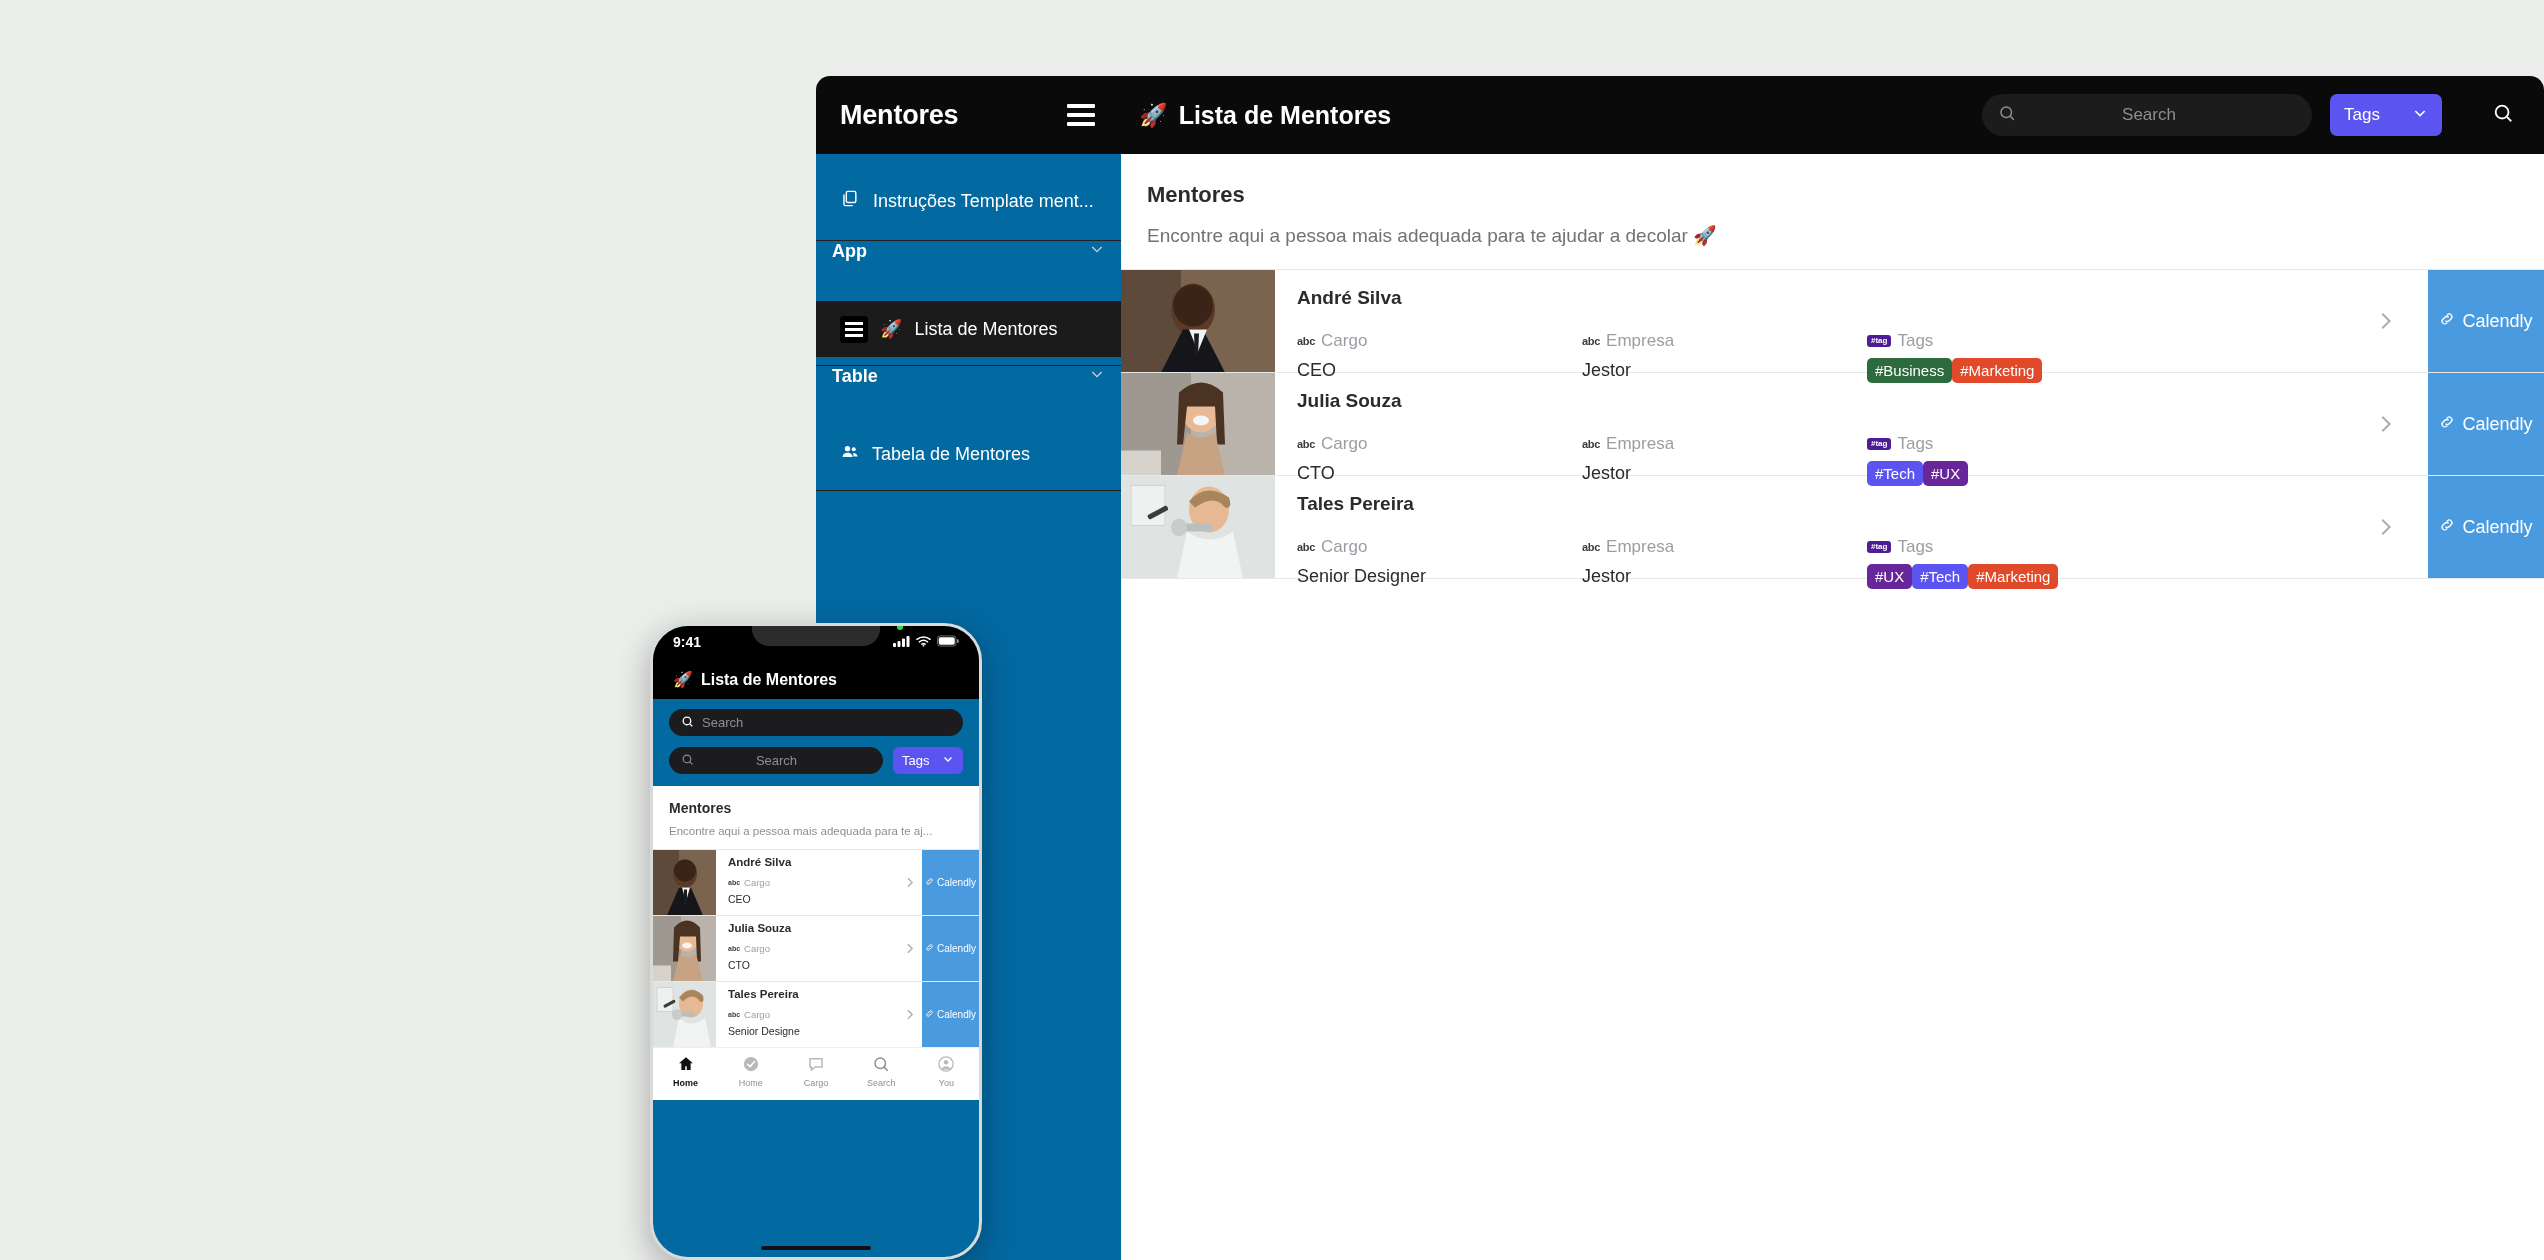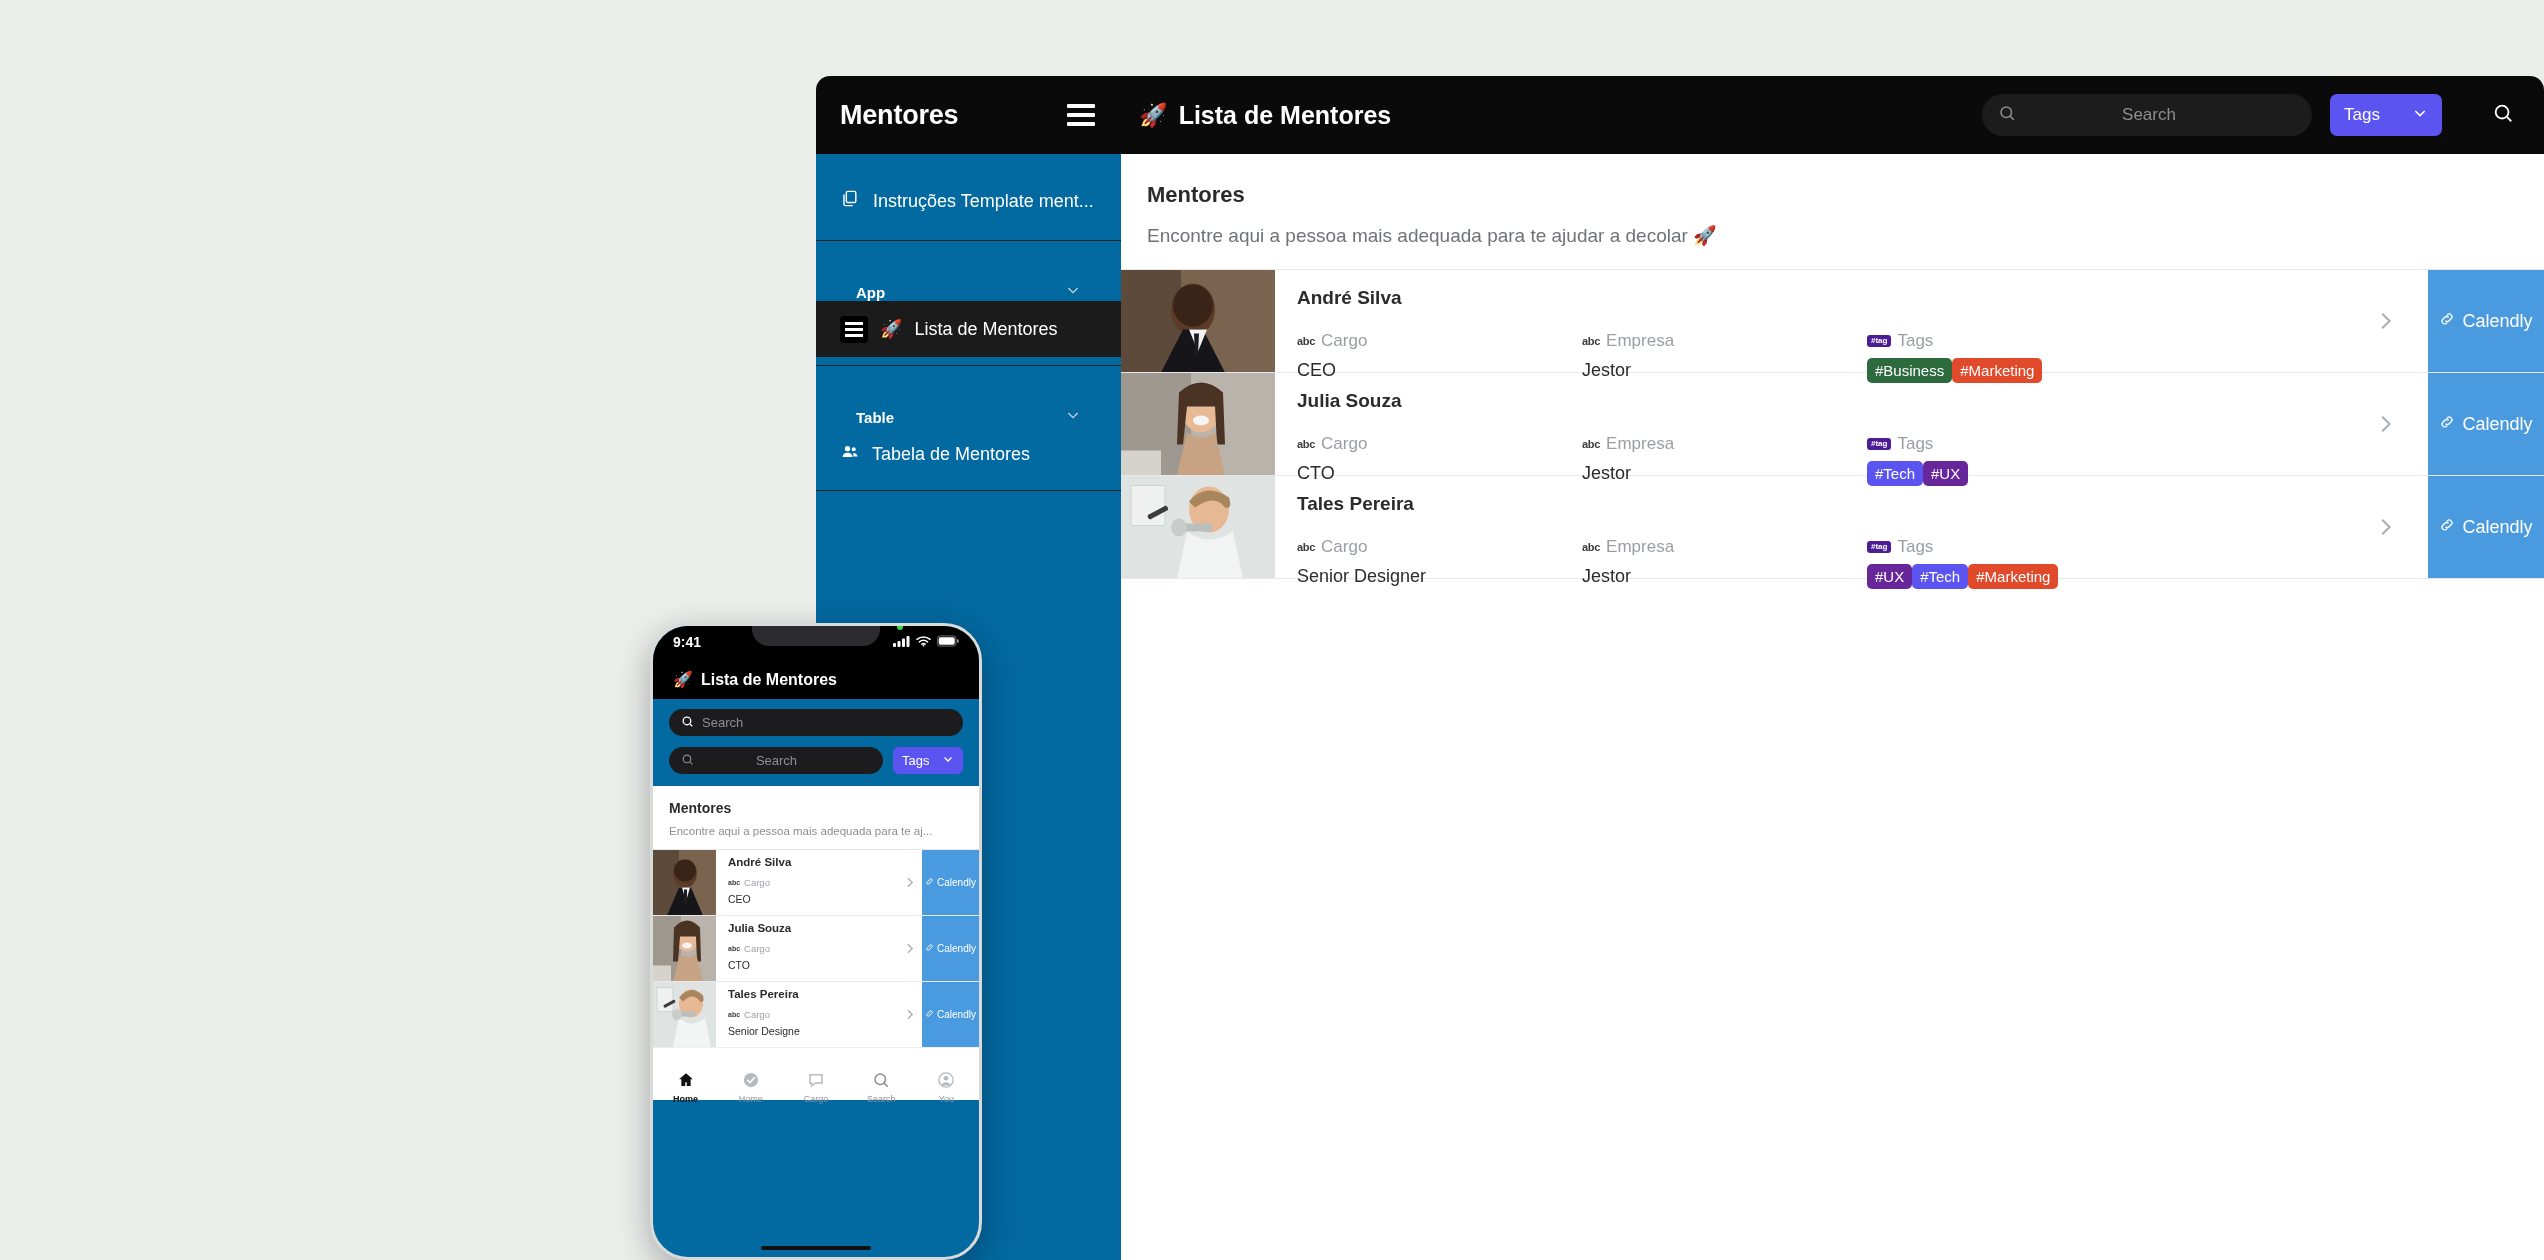--- a/index.html
+++ b/index.html
@@ -55,22 +55,22 @@
     width:305px; flex:0 0 305px; background:#0369a1; color:#fff;
     display:flex; flex-direction:column;
   }
   .side-item{
     display:flex; align-items:center; gap:14px; padding:0 24px;
     height:62px; font-size:18px; cursor:pointer;
   }
   .side-item.first{ margin-top:16px; }
   .side-sep{ height:1px; background:#222; margin:8px 0 0 0;}
   .side-group{
-    display:flex; align-items:flex-end; justify-content:space-between;
-    padding:0 40px; height:60px; font-size:15px; font-weight:bold; cursor:pointer;
+    display:flex; align-items:flex-start; justify-content:space-between;
+    padding:0 16px; height:60px; font-size:18px; font-weight:bold; cursor:pointer;
   }
   .side-sub{
     display:flex; align-items:center; gap:12px; padding:0 24px; height:56px;
     font-size:18px; cursor:pointer;
   }
   .side-sub.active{ background:#1b1b1b; }
   .mini-ham{ display:inline-flex; flex-direction:column; gap:3px; background:#000; padding:6px 5px; border-radius:4px;}
   .mini-ham i{ display:block; width:18px; height:3px; background:#fff;}
   .chev{ color:#cfcfcf; font-size:15px; }
 
@@ -153,21 +153,21 @@
   .ph-photo{ width:63px; flex:0 0 63px; overflow:hidden;}
   .ph-photo svg{ width:100%; height:100%; display:block;}
   .ph-mid{ flex:1; padding:6px 0 0 12px; min-width:0;}
   .ph-name{ font-size:11.5px; font-weight:bold; color:#2b2b2b;}
   .ph-lab{ display:flex; align-items:center; gap:4px; color:#9a9ea3; font-size:9.5px; margin-top:9px;}
   .ph-lab .abc{ font-size:7px; color:#3c3c3c; font-weight:bold;}
   .ph-val{ font-size:10.5px; color:#2b2b2b; margin-top:5px; white-space:nowrap; overflow:hidden;}
   .ph-chev{ width:26px; flex:0 0 26px; display:flex; align-items:center; justify-content:center; color:#a8adb2; font-size:16px;}
   .ph-cal{ width:57px; flex:0 0 57px; display:flex; align-items:center; justify-content:center; gap:3px; color:#fff; font-size:10px;}
   .ph-tabbar{
-    background:#fff; height:53px; display:flex; align-items:flex-start; padding-top:23px;
+    background:#fff; height:53px; display:flex; align-items:flex-start; padding-top:7px;
     border-top:1px solid #eceeef;
   }
   .ph-tab{ flex:1; display:flex; flex-direction:column; align-items:center; gap:3px;}
   .ph-tab span{ font-size:9px; color:#8b8f94;}
   .ph-tab.active span{ color:#111; font-weight:bold;}
   .ph-homebar{
     position:absolute; bottom:7px; left:50%; transform:translateX(-50%);
     width:110px; height:4px; background:#111; border-radius:3px;
   }
 </style>

